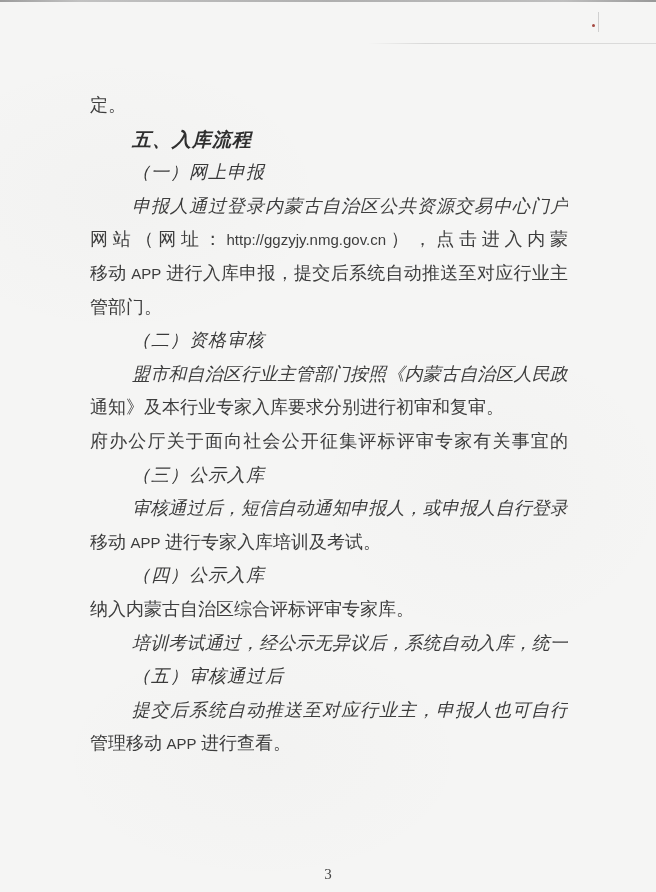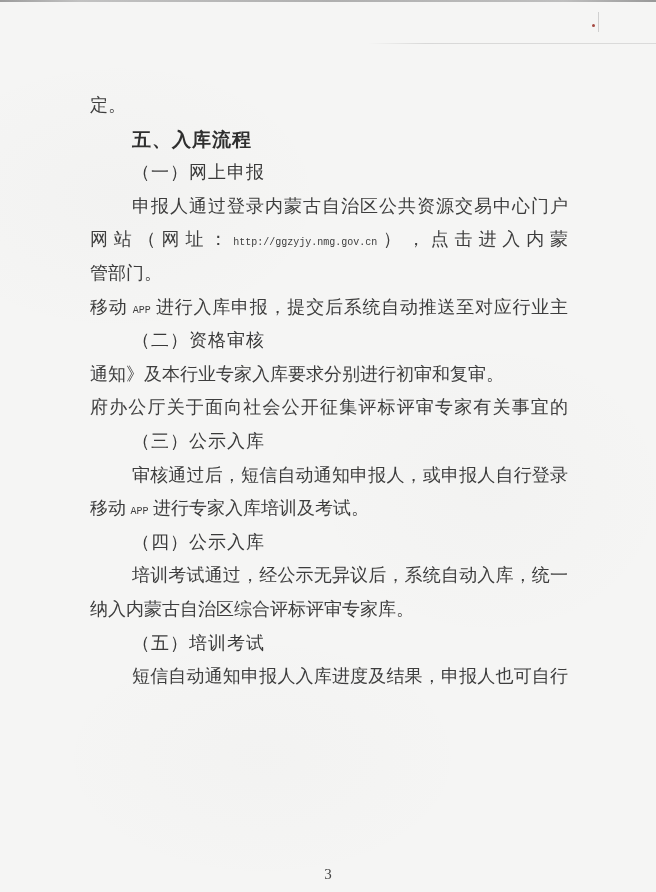--- a/index.html
+++ b/index.html
@@ -59,39 +59,40 @@
     height: 33.6px;
     line-height: 33.6px;
     font-size: 18px;
     color: #3d3d3d;
     overflow: hidden;
     text-align: left;
     text-align-last: left;
   }
   .line.indent {
     padding-left: 42px;
+    font-style: italic;
   }
   .line.justify {
     text-align: justify;
     text-align-last: justify;
   }
   .line.heading {
     font-weight: 700;
     font-size: 19px;
     color: #2f2f2f;
     letter-spacing: 1px;
   }
   .line.subheading {
     color: #3a3a3a;
     letter-spacing: 1px;
     text-align: right;
   }
   .lat {
-    font-family: Liberation Mono, monospace;
-    font-size: 10px;
+    font-family: Liberation Sans, sans-serif;
+    font-size: 15px;
   }
   .page-number {
     position: absolute;
     top: 866px;
     left: 0; right: 0;
     text-align: center;
     font-size: 15px;
     color: #444444;
     font-family: "Liberation Serif", serif;
   }
@@ -104,29 +105,31 @@
   <div class="seam"></div>
   <div class="red-dot" style="background: rgb(166, 74, 66);"></div>
   <div class="hairline"></div>
 
   <div class="text-block" id="text-block">
       <div class="line body">定。</div>
       <div class="line heading indent">五、入库流程</div>
       <div class="line subheading indent">（一）网上申报</div>
       <div class="line body indent justify">申报人通过登录内蒙古自治区公共资源交易中心门户</div>
       <div class="line body justify">网站（网址：<span class="lat">http://ggzyjy.nmg.gov.cn</span>），点击进入内蒙</div>
+      <div class="line body justify">移动 <span class="lat">APP</span> 进行入库申报，提交后系统自动推送至对应行业主</div>
       <div class="line body">管部门。</div>
-      <div class="line body justify">移动 <span class="lat">APP</span> 进行入库申报，提交后系统自动推送至对应行业主</div>
       <div class="line subheading indent">（二）资格审核</div>
+      <div class="line body indent justify">盟市和自治区行业主管部门按照《内蒙古自治区人民政</div>
       <div class="line body">通知》及本行业专家入库要求分别进行初审和复审。</div>
       <div class="line body justify">府办公厅关于面向社会公开征集评标评审专家有关事宜的</div>
       <div class="line subheading indent">（三）公示入库</div>
       <div class="line body indent justify">审核通过后，短信自动通知申报人，或申报人自行登录</div>
       <div class="line body">移动 <span class="lat">APP</span> 进行专家入库培训及考试。</div>
       <div class="line subheading indent">（四）公示入库</div>
+      <div class="line body">纳入内蒙古自治区综合评标评审专家库。</div>
       <div class="line body indent justify">培训考试通过，经公示无异议后，系统自动入库，统一</div>
-      <div class="line body">纳入内蒙古自治区综合评标评审专家库。</div>
-      <div class="line subheading indent">（五）培训考试</div>
-      <div class="line body indent justify">短信自动通知申报人入库进度及结果，申报人也可自行</div>
+      <div class="line subheading indent">（五）审核通过后</div>
+      <div class="line body indent justify">提交后系统自动推送至对应行业主，申报人也可自行</div>
+      <div class="line body">管理移动 <span class="lat">APP</span> 进行查看。</div>
     </div>
 
   <div class="page-number">3</div>
 </div>
 
 </body></html>

